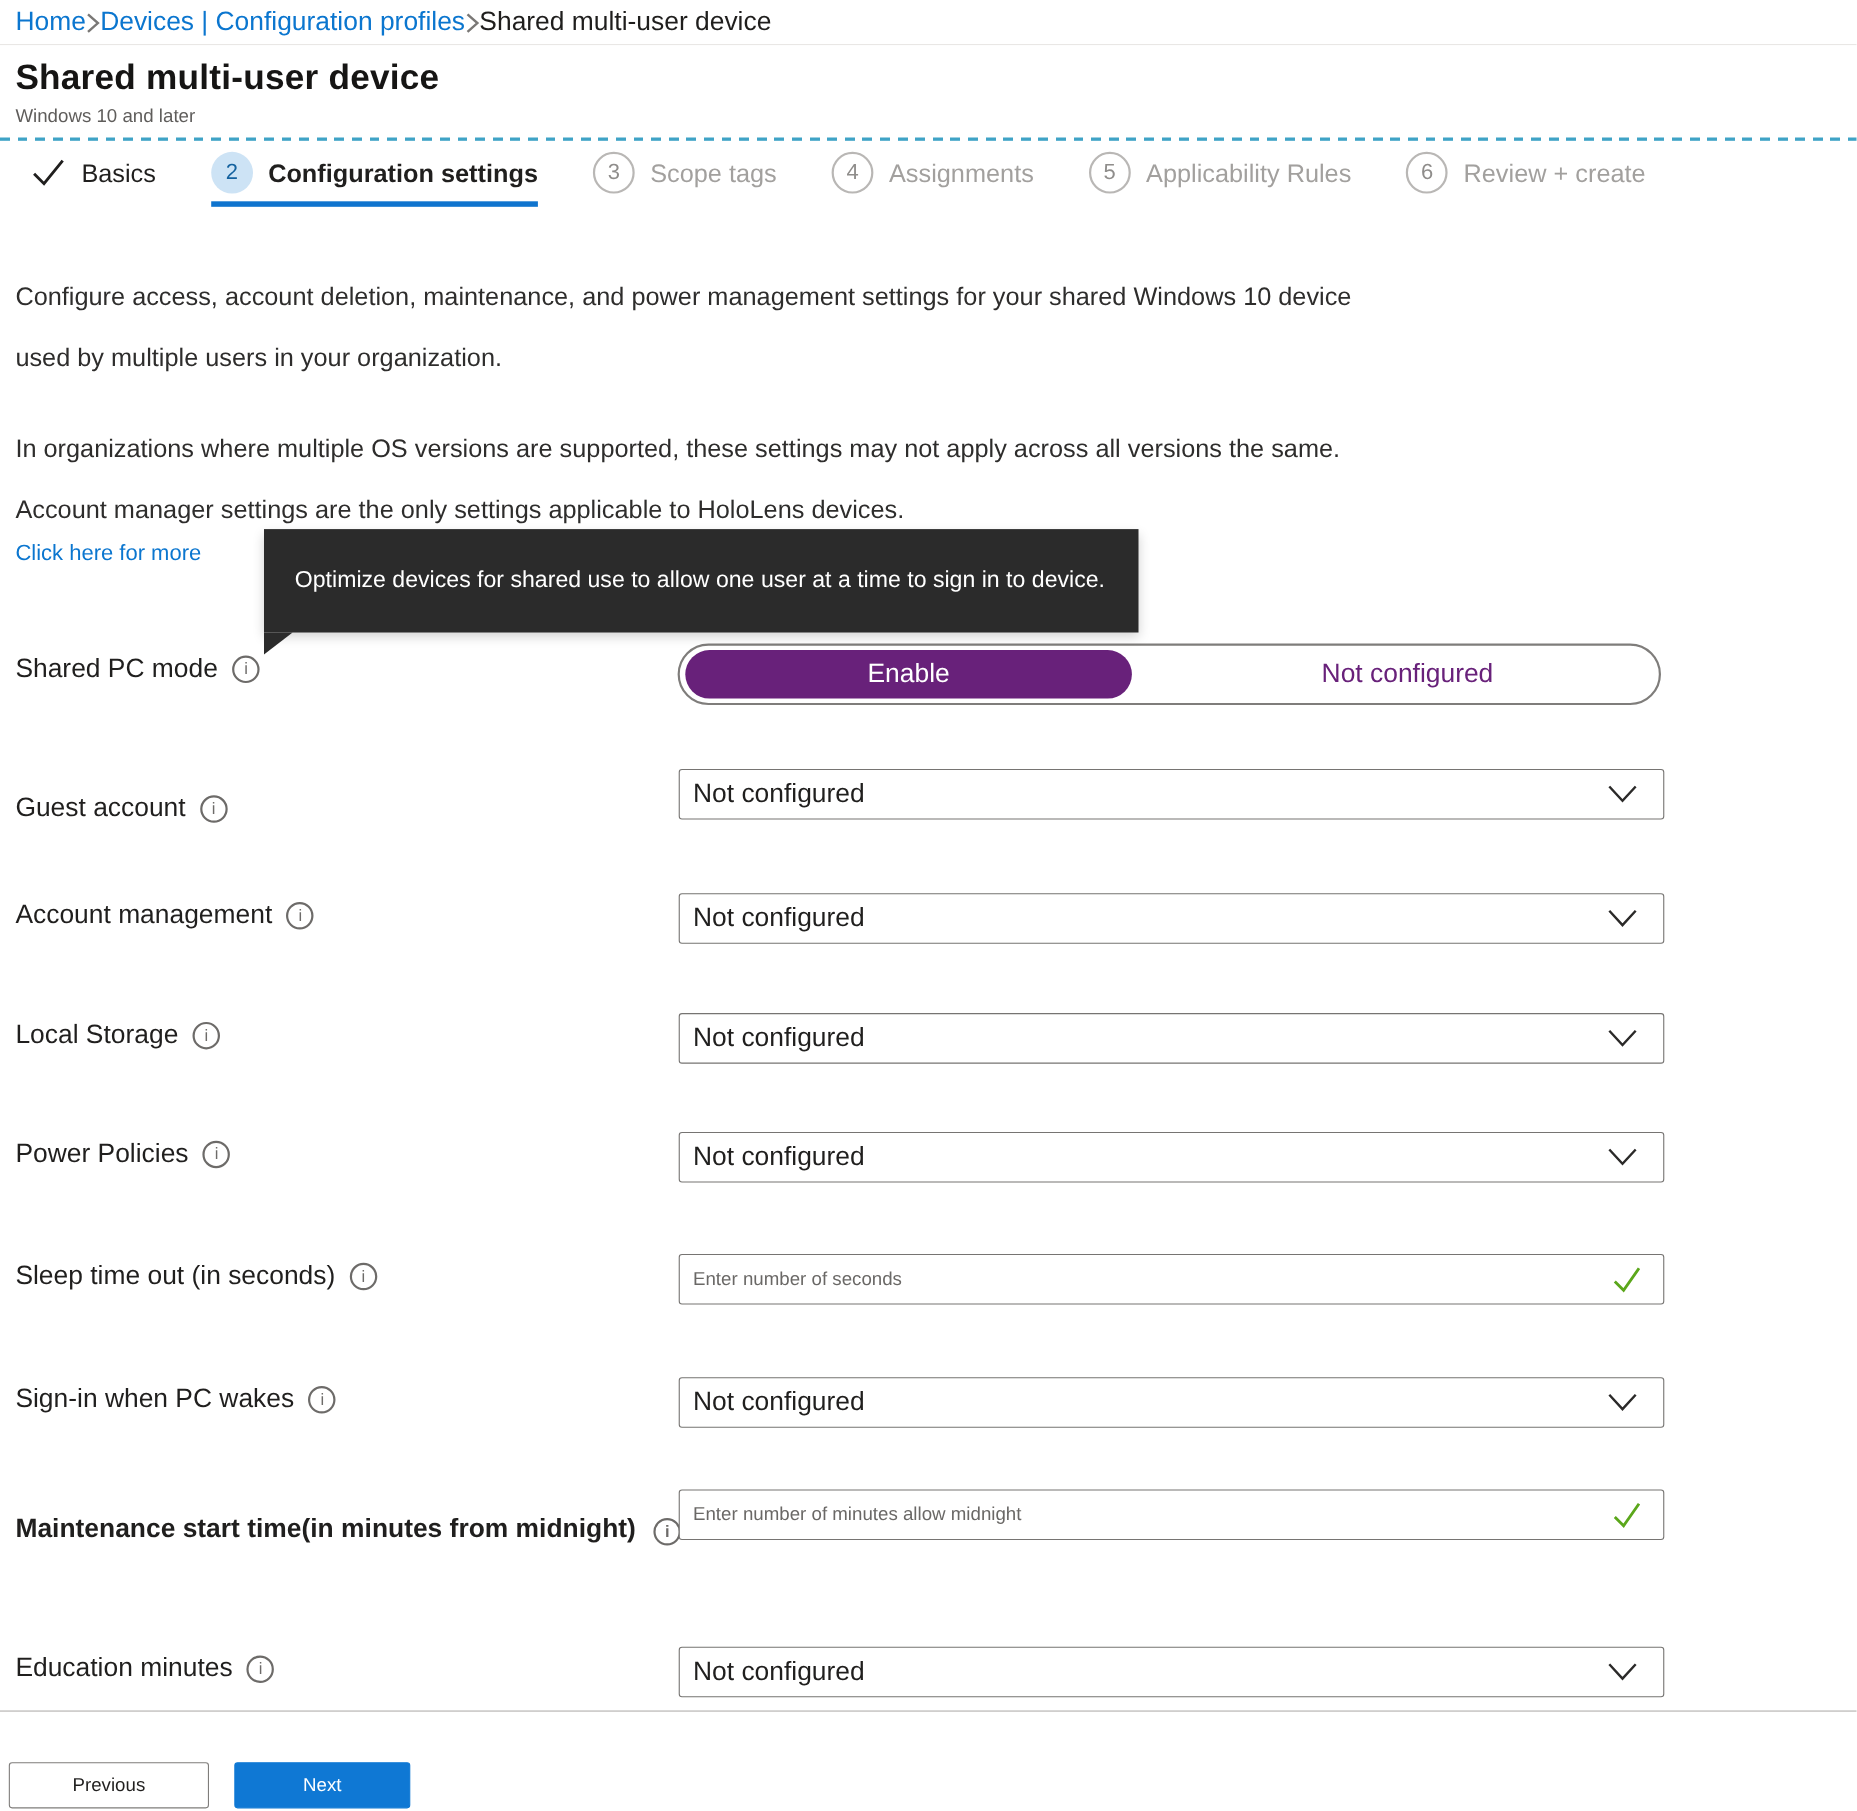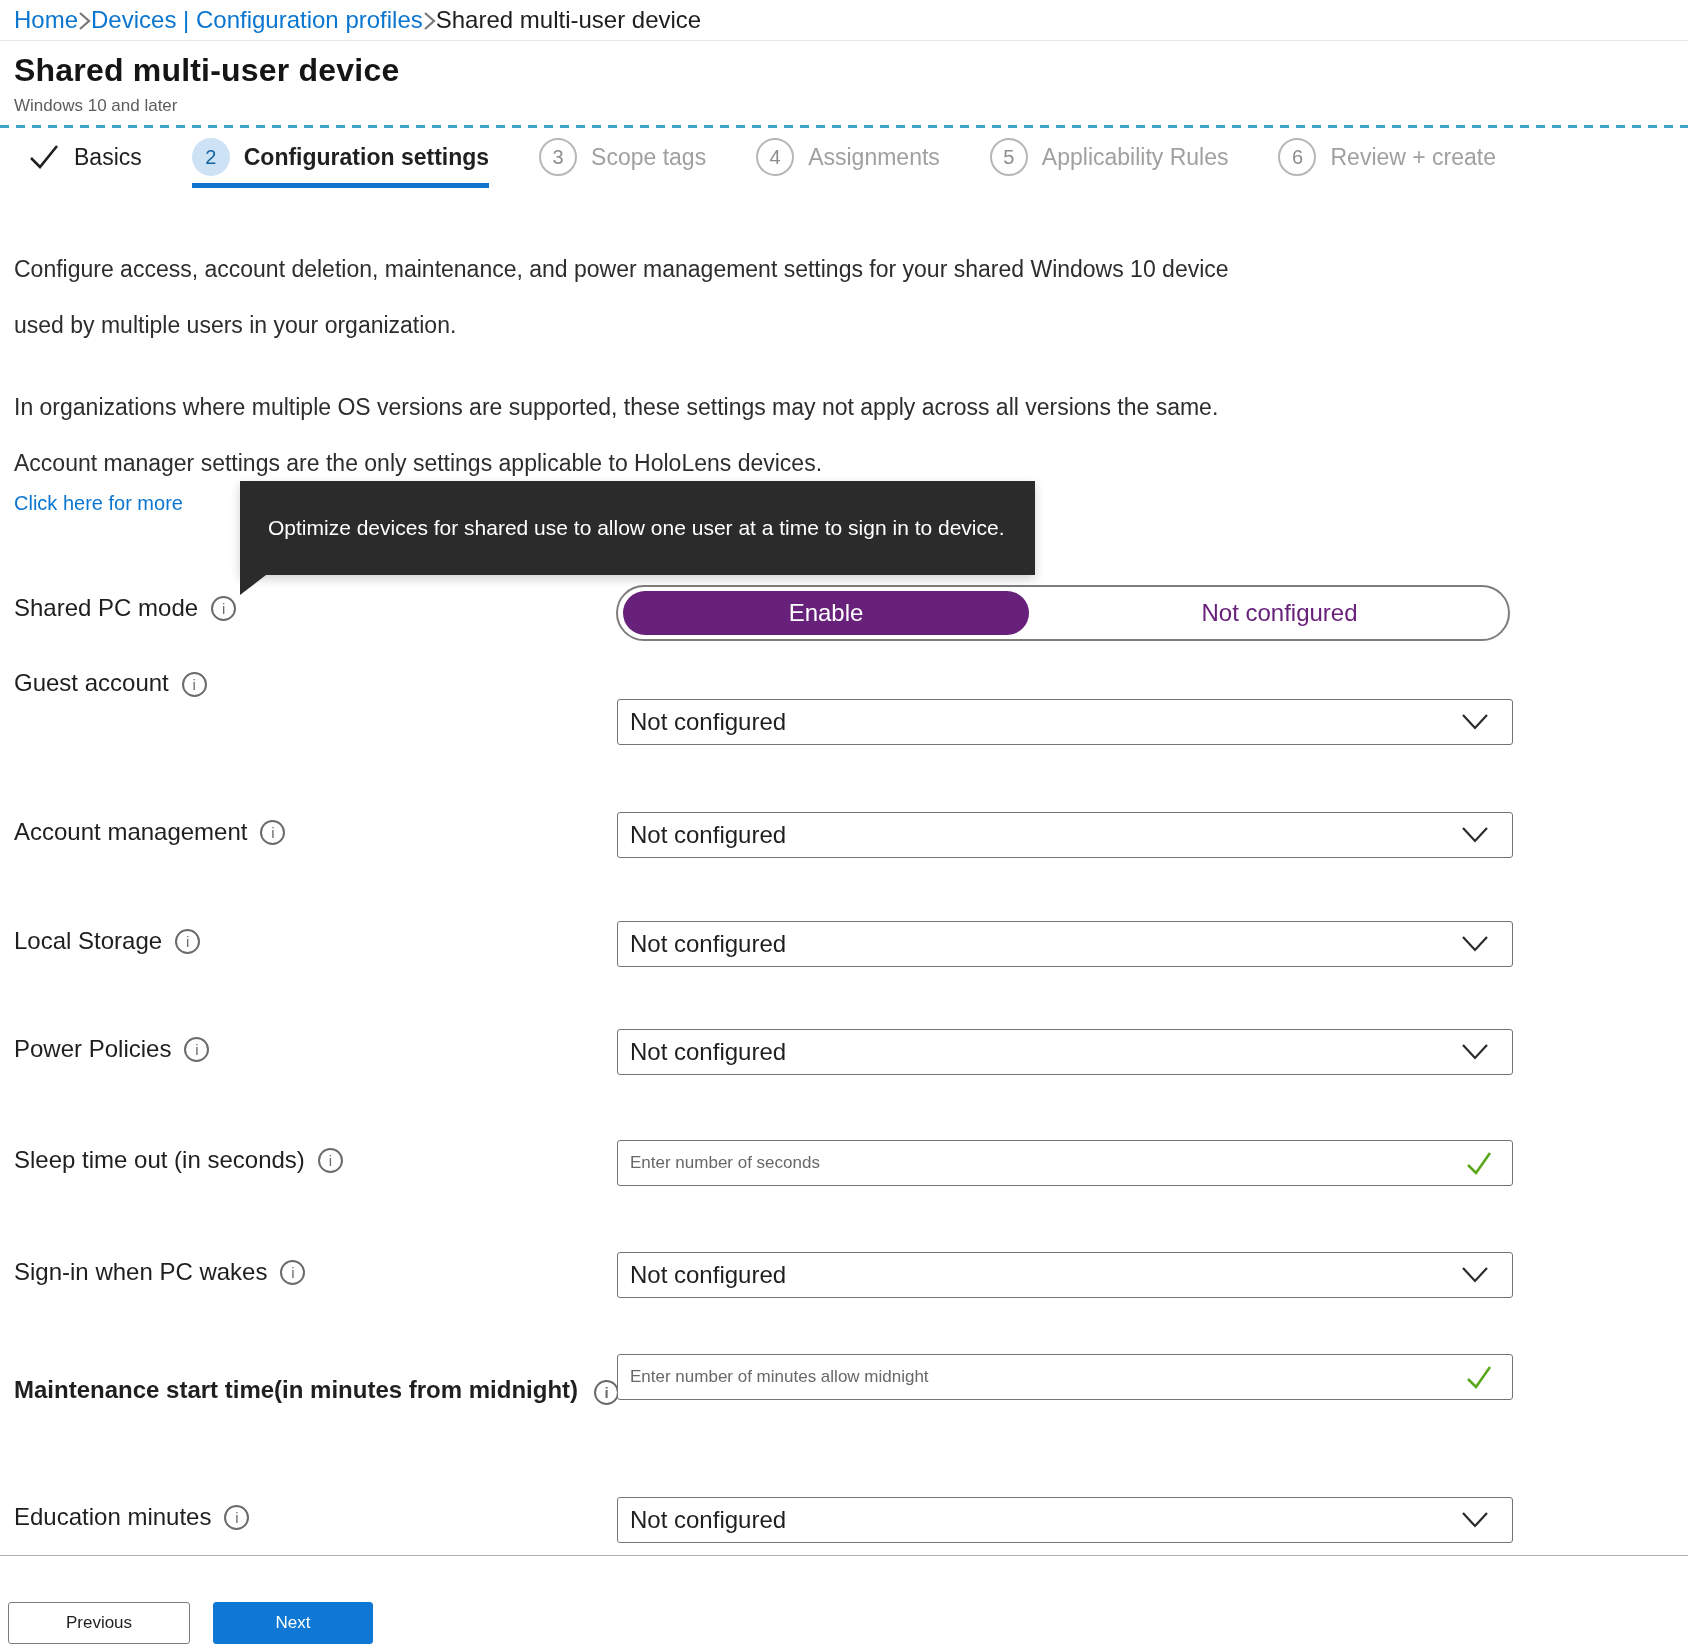--- a/index.html
+++ b/index.html
@@ -159,21 +159,21 @@
 
   <div id="form-rows">
       <div class="row-label" style="top: 594px;">
         <span class="txt">Shared PC mode</span>
         <span class="info-icon">i</span>
       </div>
       <div class="control toggle" style="top: 585px;">
         <div class="seg-on">Enable</div>
         <div class="seg-off">Not configured</div>
       </div>
-      <div class="row-label" style="top: 669px; align-items: flex-end;">
+      <div class="row-label" style="top: 721px;">
         <span class="txt">Guest account</span>
         <span class="info-icon">i</span>
       </div>
       <div class="control field" style="top: 699px;">
         <span class="value">Not configured</span>
         <span class="chev"><svg width="30" height="22" viewBox="0 0 30 22">
             <polyline points="3,4 15,17 27,4" fill="none" stroke="#2b2a29" stroke-width="2.2"></polyline>
           </svg></span>
       </div>
       <div class="row-label" style="top: 818px;">

